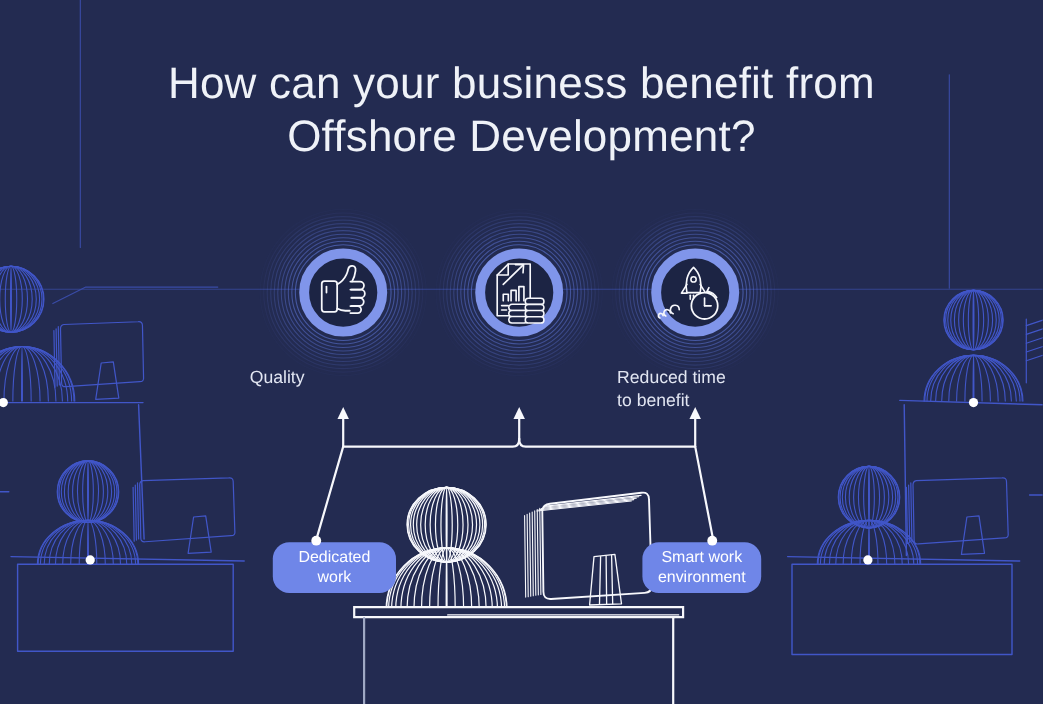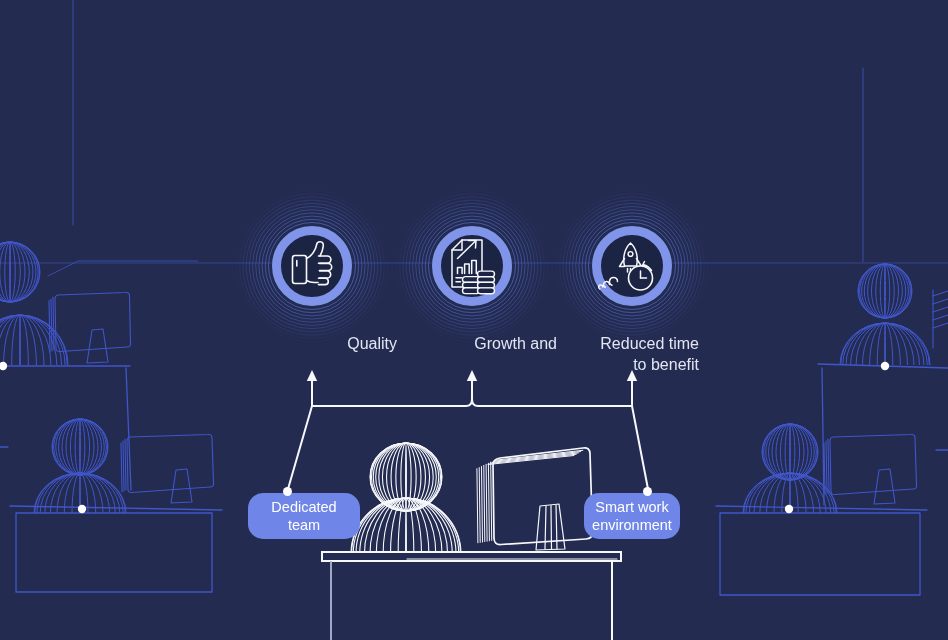--- a/index.html
+++ b/index.html
@@ -9,30 +9,30 @@
     font-family:"Liberation Sans",sans-serif;
   }
   #art{position:absolute;left:0;top:0;z-index:1;}
   .title{
     position:absolute;left:0;right:0;top:52px;z-index:3;
     text-align:center;color:var(--text,#EFF2F8);
     font-size:40px;line-height:48px;font-weight:300;letter-spacing:.2px;
   }
   .benefit-label{
     position:absolute;top:333px;width:170px;z-index:3;
-    text-align:right;color:#E2E6F2;font-size:16px;line-height:21px;font-weight:300;
+    text-align:left;color:#E2E6F2;font-size:16px;line-height:21px;font-weight:300;
   }
   .badge{
     position:absolute;top:493px;z-index:3;
     background:var(--badge,#6F86E8);color:#fff;border-radius:15px;
     display:flex;flex-direction:column;justify-content:center;align-items:center;
     font-size:14.5px;line-height:18.5px;font-weight:300;text-align:center;
   }
   .badge-dedicated{left:248px;width:112px;height:46px;}
-  .badge-smart{left:584px;width:96px;height:46px;}
+  .badge-smart{left:584px;width:108px;height:46px;}
   .cdot{
     position:absolute;width:9px;height:9px;border-radius:50%;
     background:#fff;z-index:4;
   }
 </style>
 </head>
 <body>
 
 <div class="canvas">
 
@@ -308,36 +308,37 @@
       </g>
       <g>
         <path d="M322,552 L621,552 L621,561 L322,561 Z" stroke="#F7F8FC" stroke-width="2" fill="#232B51"></path>
         <path d="M407,559 L617,559" stroke="#F7F8FC" stroke-width="1.2" fill="none" stroke-linecap="round" stroke-linejoin="round"></path>
         <path d="M331,562 L331,640" stroke="#9FA8C4" stroke-width="2" fill="none" stroke-linecap="round" stroke-linejoin="round"></path>
         <path d="M612,562 L612,640" stroke="#F7F8FC" stroke-width="2" fill="none" stroke-linecap="round" stroke-linejoin="round"></path>
       </g>
     </svg>
 
   <div class="title">
+    <div>How can your business benefit from</div>
+    <div>Offshore Development?</div>
   </div>
 
   <div class="benefit-label" style="left:227px">
     <div>Quality</div>
   </div>
   <div class="benefit-label" style="left:387px">
-    <div>Growth and</div>
-  </div>
-  <div class="benefit-label" style="left:529px">
+  </div>
+  <div class="benefit-label" style="left:561px">
     <div>Reduced time</div>
     <div>to benefit</div>
   </div>
 
   <div class="badge badge-dedicated">
     <div>Dedicated</div>
-    <div>team</div>
+    <div>work</div>
   </div>
   <div class="badge badge-smart">
     <div>Smart work</div>
     <div>environment</div>
   </div>
 
   <div class="cdot" style="left:283px;top:487px"></div>
   <div class="cdot" style="left:643px;top:487px"></div>
 
 </div>

